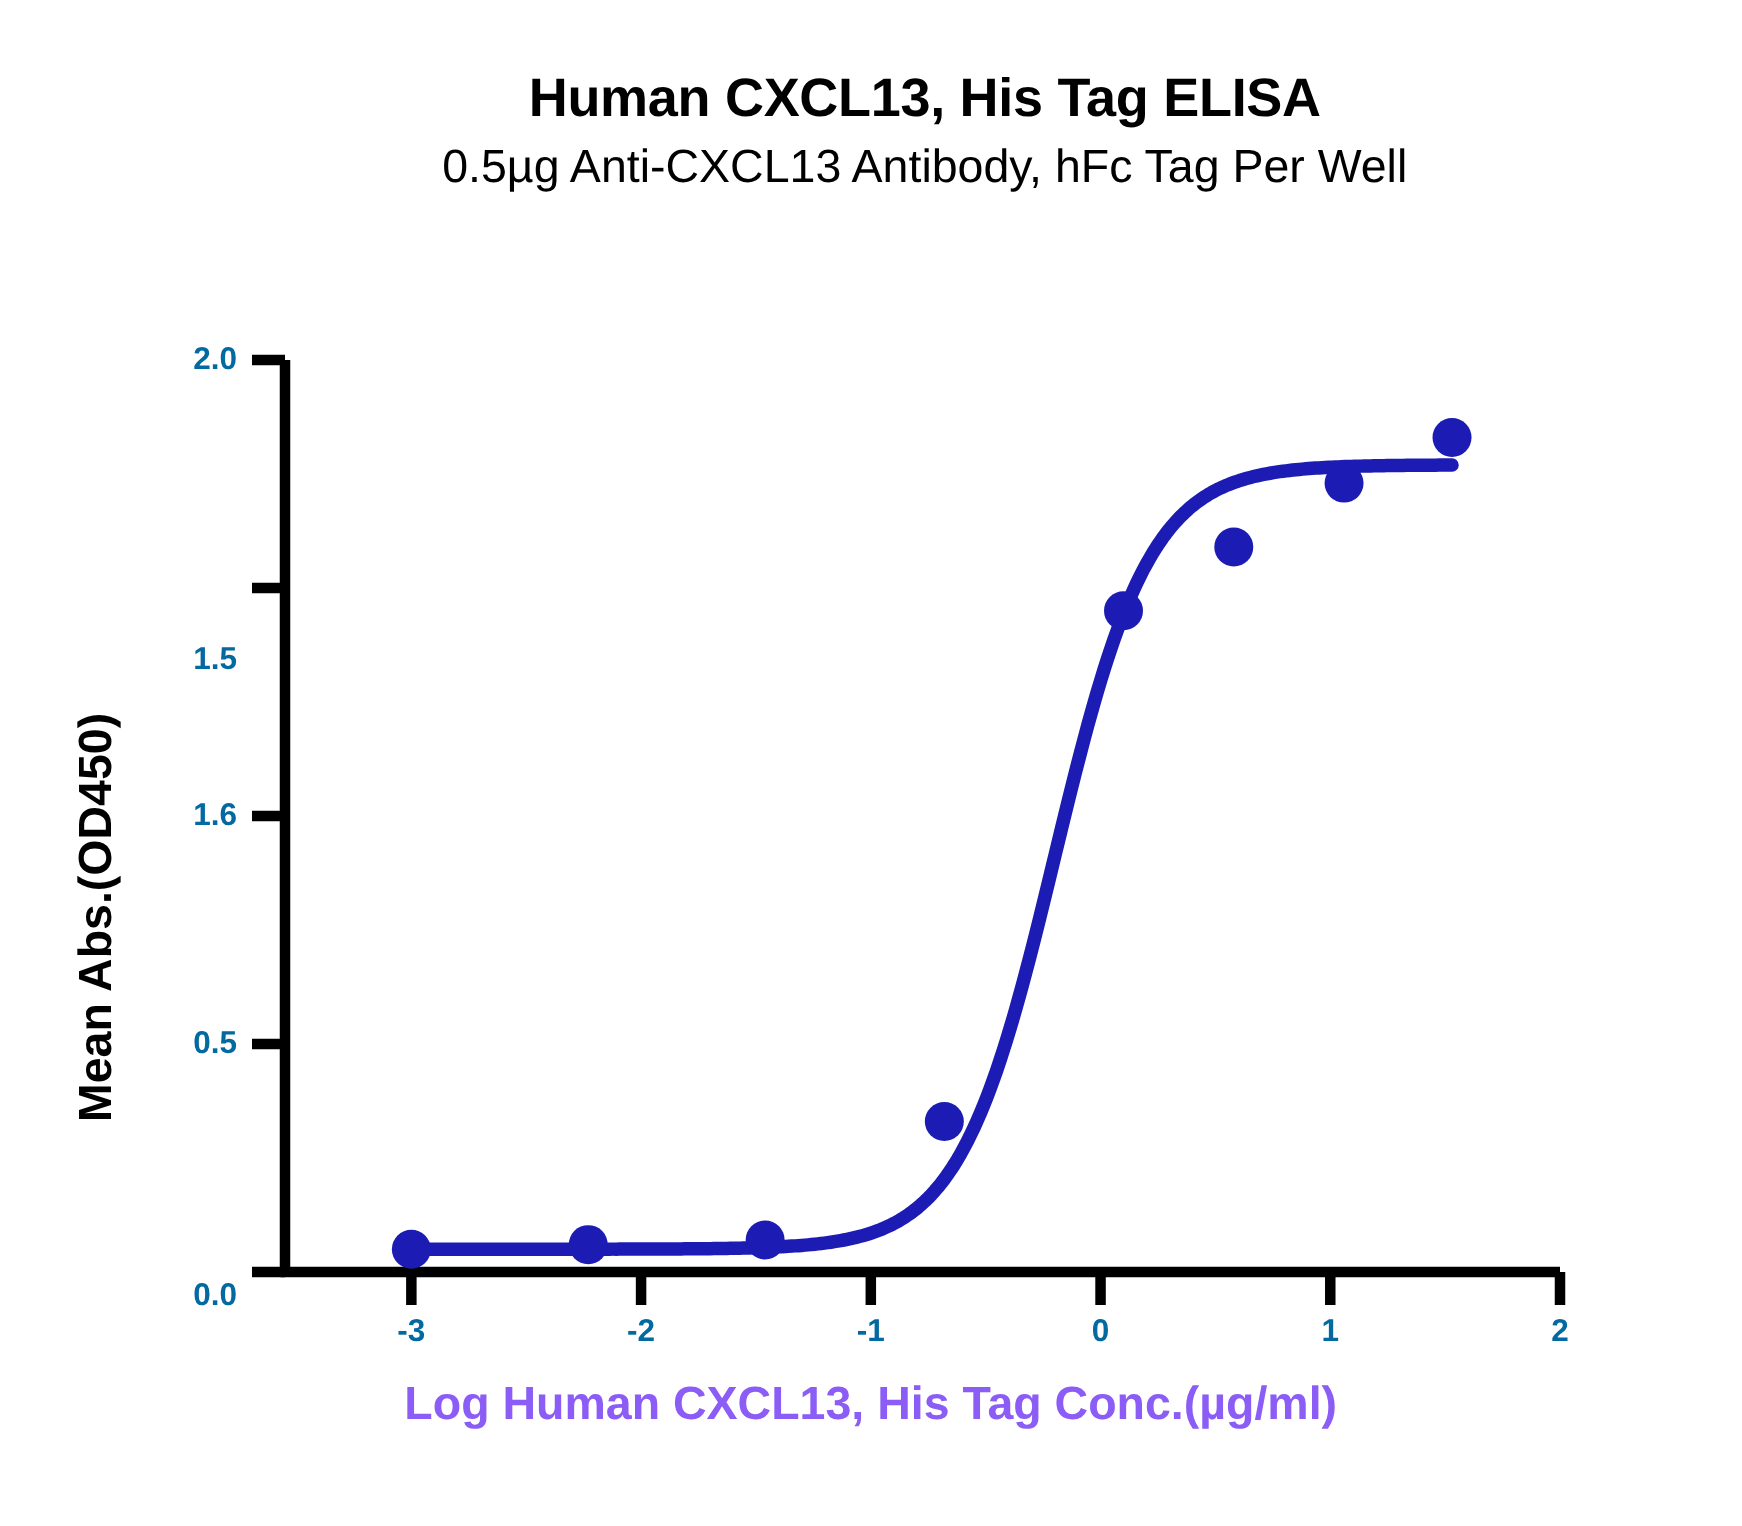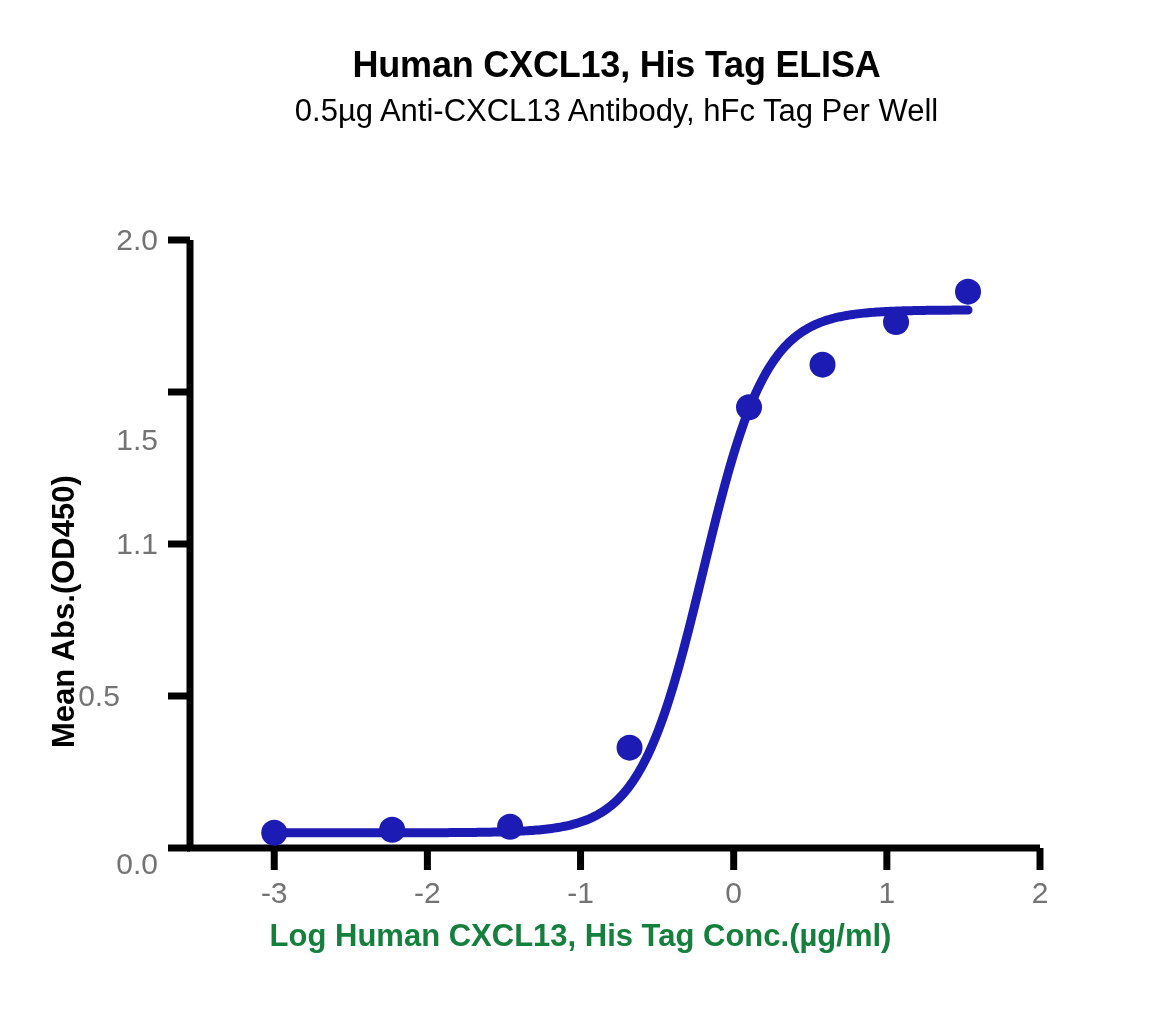--- a/index.html
+++ b/index.html
@@ -57,27 +57,27 @@
     color: #000;
   }
   .axis-label-x {
     position: absolute;
     left: 0;
     top: 918px;
     width: 1161px;
     text-align: center;
     font-size: 31px;
     font-weight: bold;
-    color: #15803d;
+    color: #8b5cf6;
   }
   .tick-label {
     position: absolute;
-    font-size: 30px;
-    font-weight: normal;
-    color: #737373;
+    font-size: 21px;
+    font-weight: bold;
+    color: #0369a1;
     white-space: nowrap;
   }
   .tick-label.y {
     text-align: right;
     transform: translateY(-50%);
   }
   .tick-label.x {
     text-align: center;
     transform: translateX(-50%);
   }
@@ -97,22 +97,22 @@
   <div class="title-block">
     <span class="chart-title">Human CXCL13, His Tag ELISA</span>
     <span class="chart-subtitle">0.5µg Anti-CXCL13 Antibody, hFc Tag Per Well</span>
   </div>
 
   <div class="axis-label-y">Mean Abs.(OD450)</div>
   <div class="axis-label-x">Log Human CXCL13, His Tag Conc.(µg/ml)</div>
 
   <div id="ytick-labels">
       <div class="tick-label y" style="left: 40px; width: 118px; top: 848px; margin-top: 16px;">0.0</div>
-      <div class="tick-label y" style="left: 40px; width: 118px; top: 696px; text-align: center;">0.5</div>
-      <div class="tick-label y" style="left: 40px; width: 118px; top: 544px;">1.1</div>
+      <div class="tick-label y" style="left: 40px; width: 118px; top: 696px;">0.5</div>
+      <div class="tick-label y" style="left: 40px; width: 118px; top: 544px;">1.6</div>
       <div class="tick-label y" style="left: 40px; width: 118px; top: 392px; margin-top: 48px;">1.5</div>
       <div class="tick-label y" style="left: 40px; width: 118px; top: 240px;">2.0</div>
     </div>
   <div id="xtick-labels">
       <div class="tick-label x" style="left: 274.234px; top: 876px;">-3</div>
       <div class="tick-label x" style="left: 427.387px; top: 876px;">-2</div>
       <div class="tick-label x" style="left: 580.541px; top: 876px;">-1</div>
       <div class="tick-label x" style="left: 733.694px; top: 876px;">0</div>
       <div class="tick-label x" style="left: 886.847px; top: 876px;">1</div>
       <div class="tick-label x" style="left: 1040px; top: 876px;">2</div>

